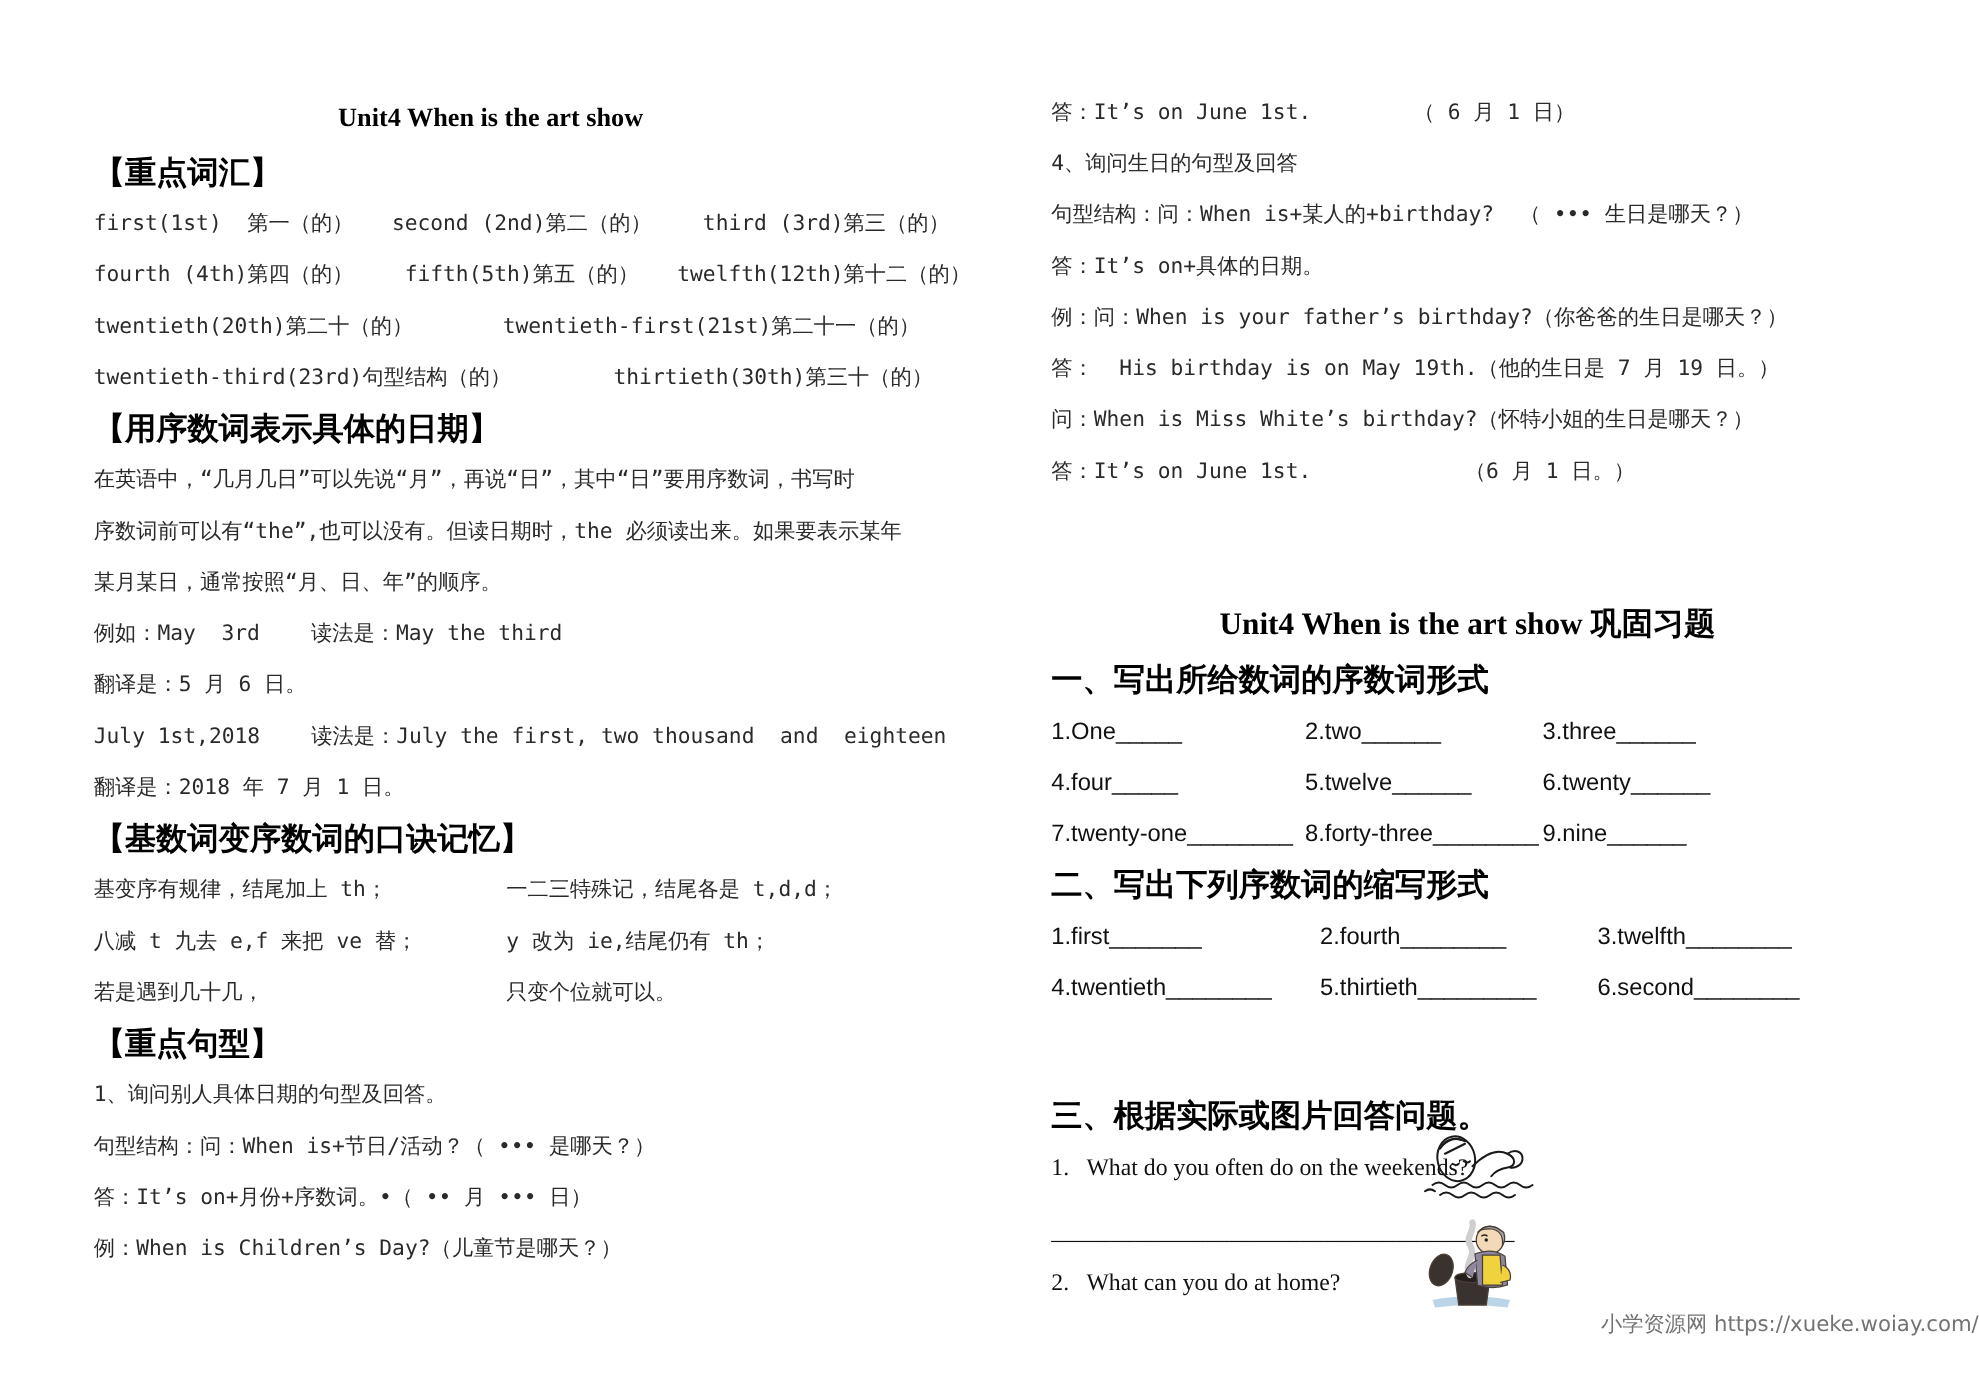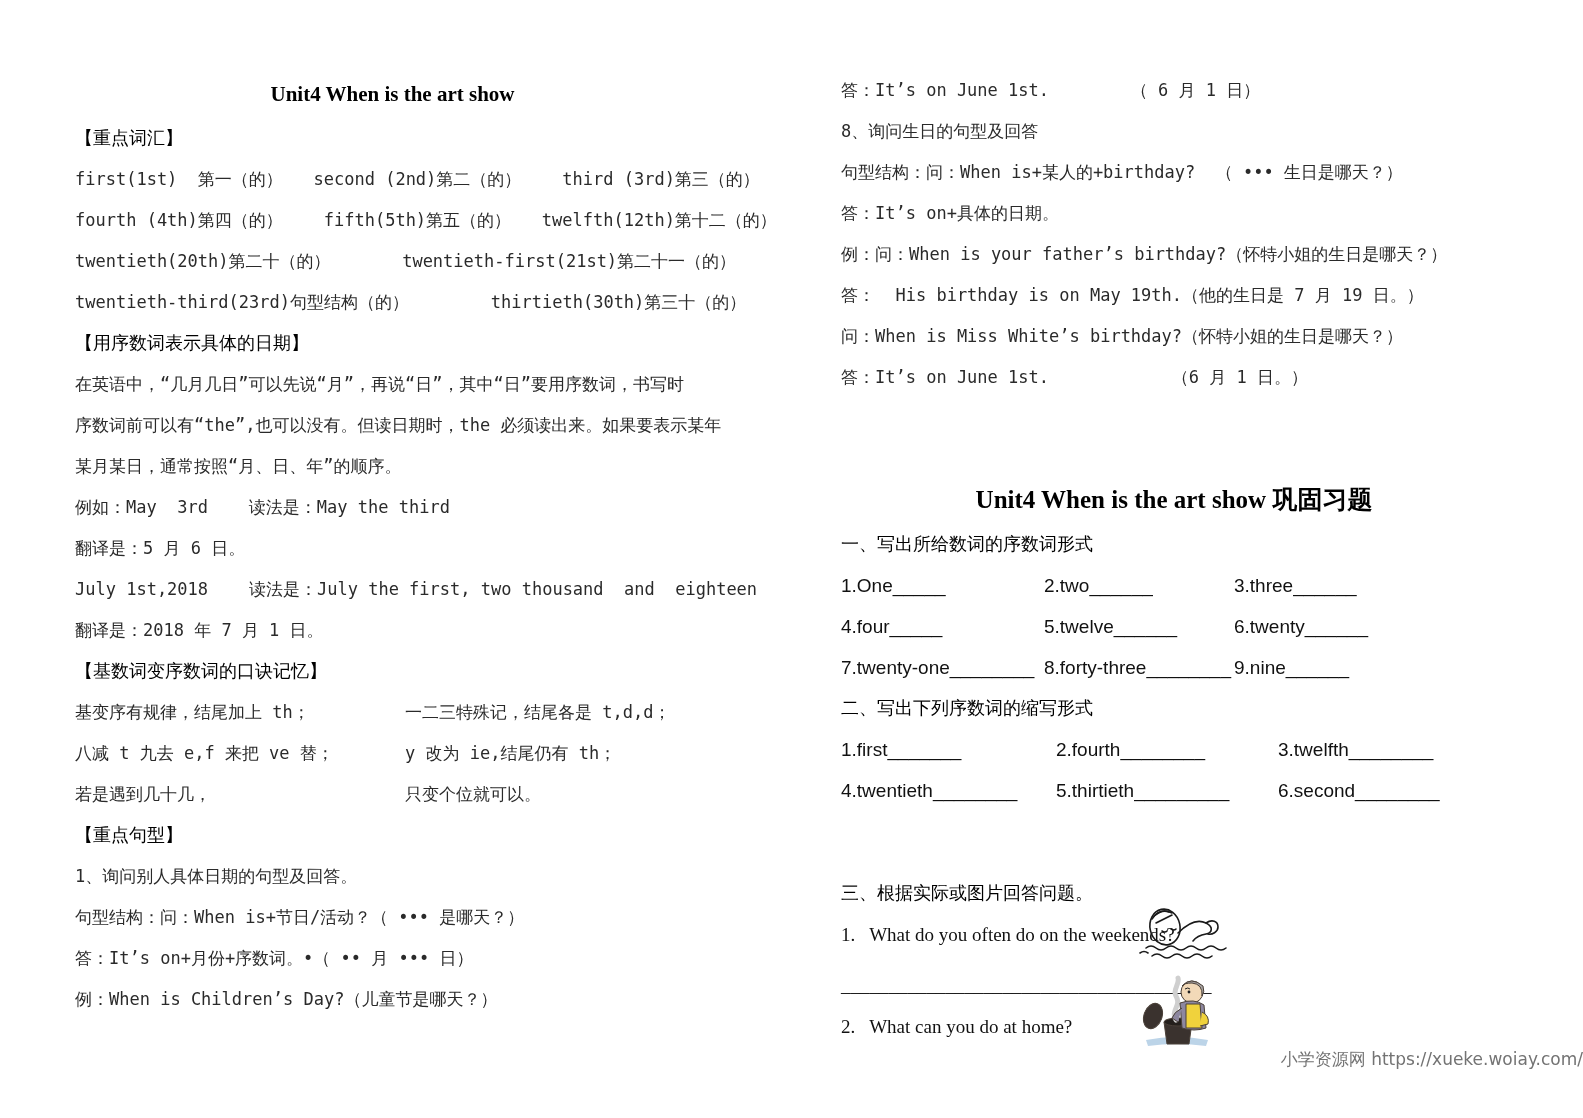--- a/index.html
+++ b/index.html
@@ -8,21 +8,21 @@
     font-family:"Liberation Sans",sans-serif;color:#1f1f1f;overflow:hidden;
   }
   .col{position:absolute;top:70px;}
   .col-left{left:75px;width:705px;}
   .col-right{left:841px;width:606px;}
   .line{
     height:41px;line-height:41px;font-size:17px;white-space:pre;
     font-family:"DejaVu Sans Mono","Liberation Mono",monospace;color:#2a2a2a;
   }
   .heading{
-    height:41px;line-height:41px;font-size:18px;font-weight:normal;color:#000;
+    height:41px;line-height:41px;font-size:25px;font-weight:bold;color:#000;
     font-family:"Liberation Sans",sans-serif;white-space:pre;
   }
   .doc-title{
     height:48px;line-height:48px;text-align:center;font-weight:bold;font-size:21px;
     font-family:"Liberation Serif",serif;color:#000;padding-right:70px;
   }
   .rhyme{display:flex;}
   .rhyme .rl{display:inline-block;width:330px;}
   .ex-title{
     margin-top:78px;height:48px;line-height:48px;font-weight:bold;font-size:25px;
@@ -87,24 +87,24 @@
 
   <div class="heading">【重点句型】</div>
   <div class="line">1、询问别人具体日期的句型及回答。</div>
   <div class="line">句型结构：问：When is+节日/活动？（ ••• 是哪天？）</div>
   <div class="line">答：It’s on+月份+序数词。•（ •• 月 ••• 日）</div>
   <div class="line">例：When is Children’s Day?（儿童节是哪天？）</div>
 </div>
 
 <div class="col col-right">
   <div class="line">答：It’s on June 1st.        （ 6 月 1 日）</div>
-  <div class="line">8、询问生日的句型及回答</div>
+  <div class="line">4、询问生日的句型及回答</div>
   <div class="line">句型结构：问：When is+某人的+birthday?  （ ••• 生日是哪天？）</div>
   <div class="line">答：It’s on+具体的日期。</div>
-  <div class="line">例：问：When is your father’s birthday?（怀特小姐的生日是哪天？）</div>
+  <div class="line">例：问：When is your father’s birthday?（你爸爸的生日是哪天？）</div>
   <div class="line">答：  His birthday is on May 19th.（他的生日是 7 月 19 日。）</div>
   <div class="line">问：When is Miss White’s birthday?（怀特小姐的生日是哪天？）</div>
   <div class="line">答：It’s on June 1st.            （6 月 1 日。）</div>
 
   <div class="ex-title">Unit4 When is the art show 巩固习题</div>
 
   <div class="heading">一、写出所给数词的序数词形式</div>
   <div class="ex-grid ex-grid-1">
     <span class="ex-cell">1.One_____</span>
     <span class="ex-cell">2.two______</span>

